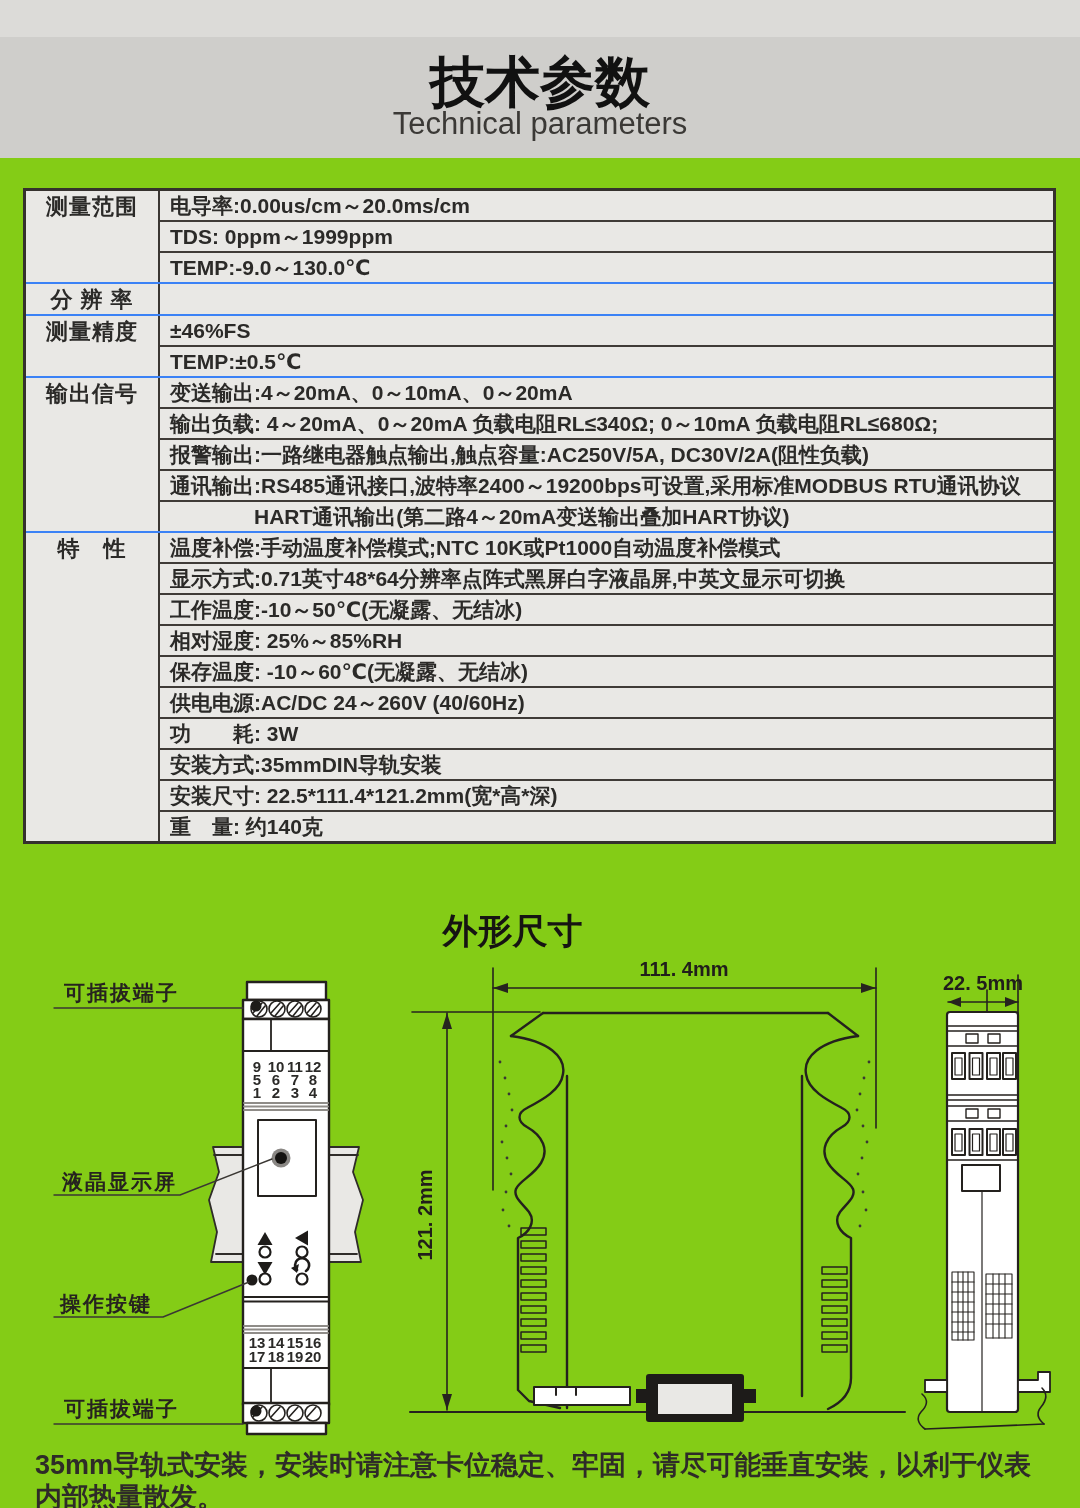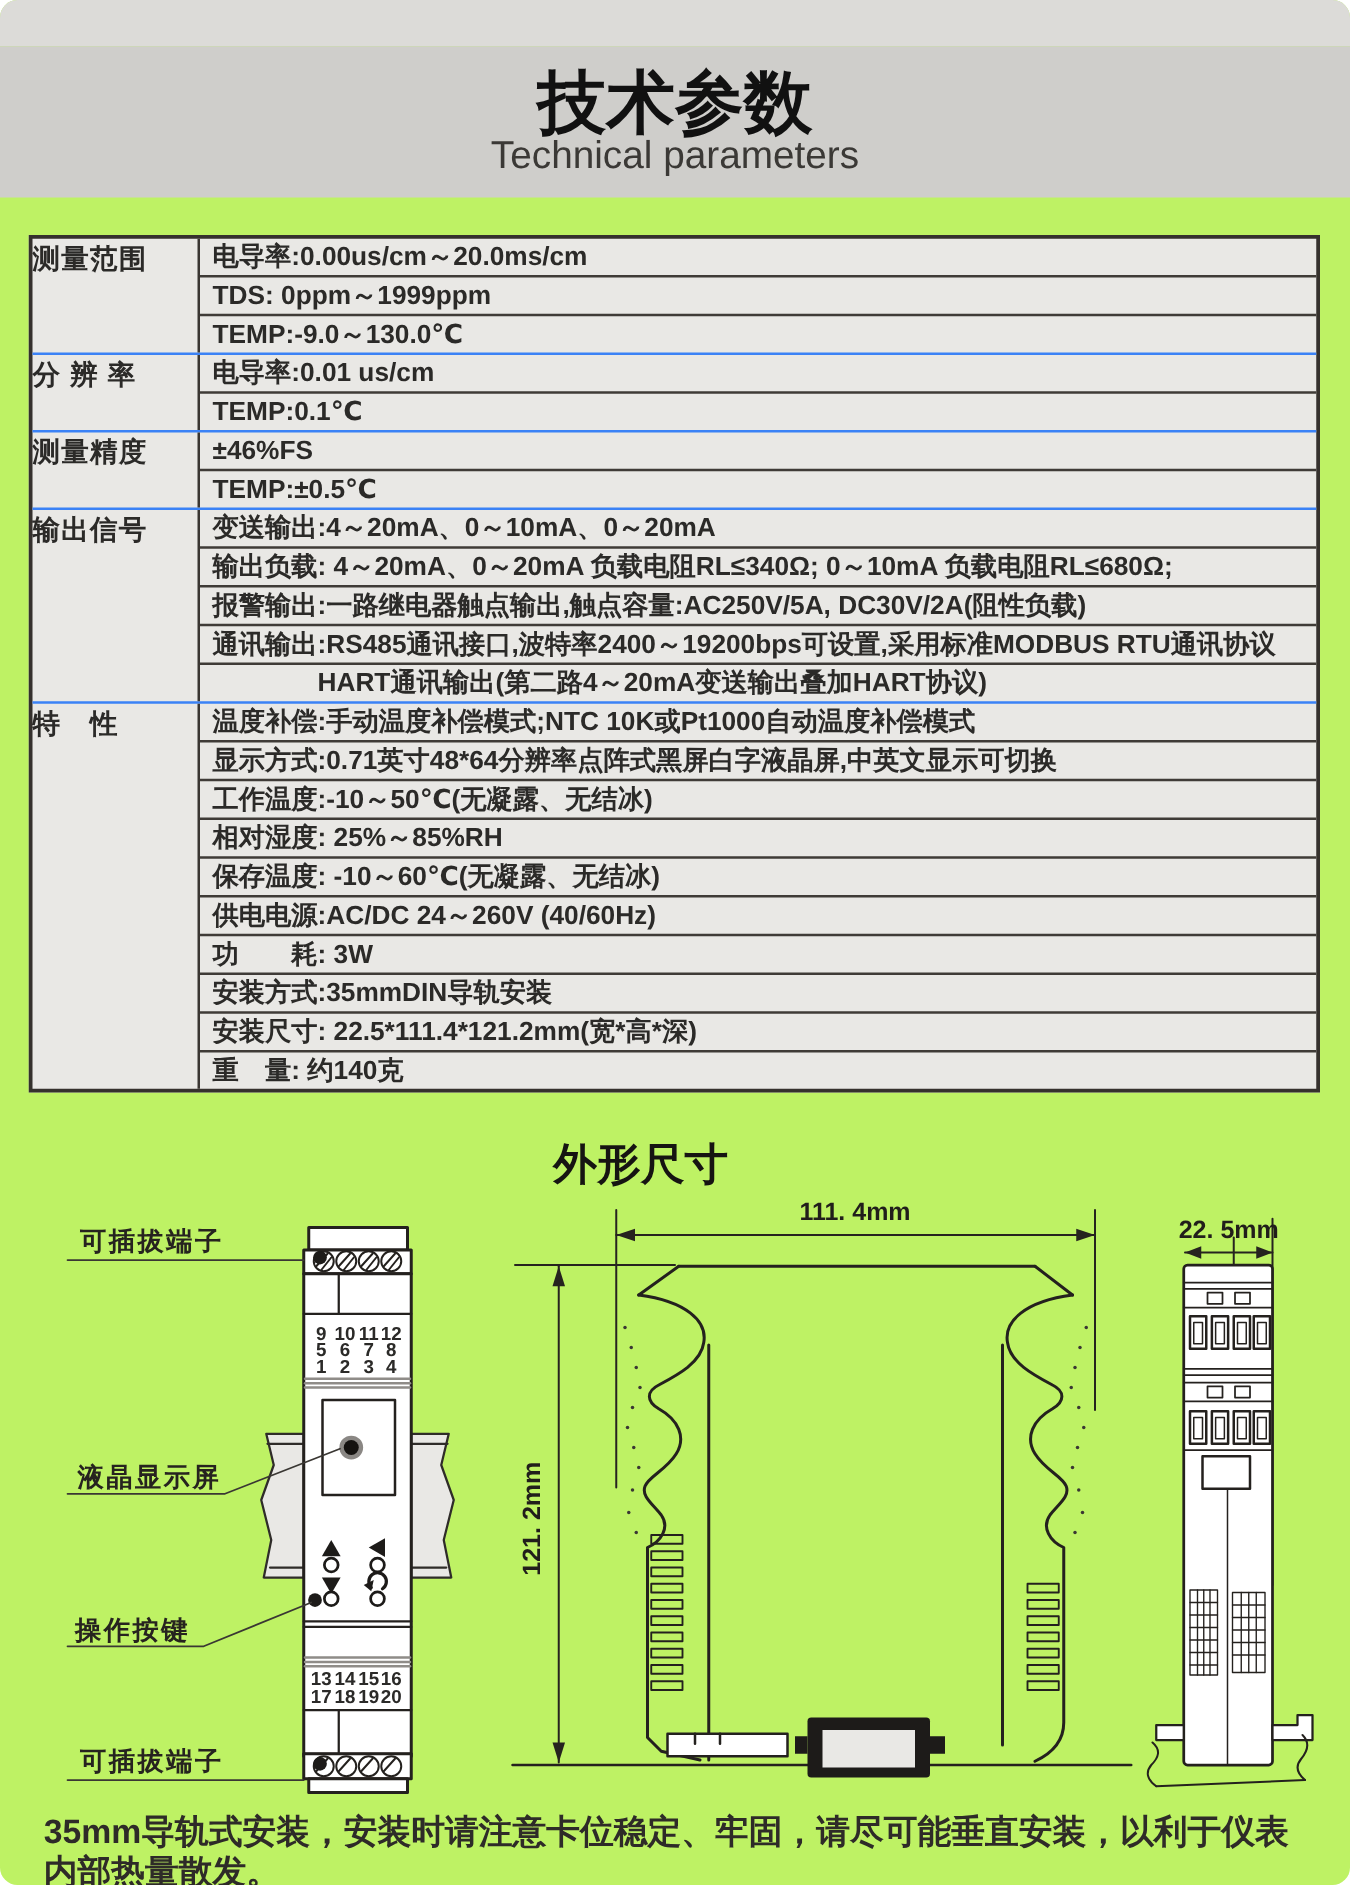--- a/index.html
+++ b/index.html
@@ -1,25 +1,25 @@
 <!DOCTYPE html>
 <html><head>
 <meta charset="utf-8">
 <style>
   html,body{margin:0;padding:0;}
-  .page{position:relative;width:1080px;height:1508px;background:#bef264;
-        font-family:"Liberation Sans","DejaVu Sans",sans-serif;color:#2b2a28;overflow:hidden;border-radius:14px;}
+  .page{position:relative;width:1080px;height:1508px;background:#84cc16;
+        font-family:"Liberation Sans","DejaVu Sans",sans-serif;color:#2b2a28;overflow:hidden;}
   .top-strip{position:absolute;left:0;top:0;width:1080px;height:37px;background:#dcdbd8;}
   .title-band{position:absolute;left:0;top:37px;width:1080px;height:121px;background:#cfcecb;text-align:center;}
   .main-title{margin:0;padding-top:16px;font-size:55px;font-weight:bold;color:#111;line-height:58px;}
   .subtitle{margin:0;font-size:31px;color:#3b3936;line-height:26px;}
   .spec-table{position:absolute;left:23px;top:188px;width:1033px;border:3px solid #35312d;box-sizing:border-box;background:#e9e8e5;}
   .group{display:flex;align-items:stretch;border-top:2px solid #3b82f6;}
   .group:first-child{border-top:none;}
-  .group-label{flex:0 0 132px;width:132px;border-right:2px solid #3a3632;
+  .group-label{flex:0 0 132px;width:132px;border-right:2px solid #3a3632;text-align:center;
                font-size:22px;font-weight:600;line-height:29px;padding-top:1px;letter-spacing:1px;}
   .group-rows{flex:1;min-width:0;}
   .row{height:29px;line-height:29px;font-size:21px;font-weight:600;padding-left:10px;
        border-top:2px solid #3f3b37;white-space:pre;overflow:hidden;}
   .row:first-child{border-top:none;}
   .section-title{position:absolute;left:0;top:908px;width:1025px;text-align:center;
                  font-size:35px;font-weight:bold;color:#161412;}
   .drawing-svg{position:absolute;left:0;top:945px;}
   .footer-note{position:absolute;left:35px;top:1449px;width:1020px;font-size:27px;font-weight:600;
                color:#2e2b28;line-height:32px;}
@@ -43,24 +43,20 @@
     <div class="group">
       <div class="group-label">测量范围</div>
       <div class="group-rows">
         <div class="row">电导率:0.00us/cm～20.0ms/cm</div>
         <div class="row">TDS: 0ppm～1999ppm</div>
         <div class="row">TEMP:-9.0～130.0℃</div>
       </div>
     </div>
     <div class="group">
       <div class="group-label">分 辨 率</div>
-      <div class="group-rows">
-        <div class="row">电导率:0.01 us/cm</div>
-        <div class="row">TEMP:0.1℃</div>
-      </div>
     </div>
     <div class="group">
       <div class="group-label">测量精度</div>
       <div class="group-rows">
         <div class="row">±46%FS</div>
         <div class="row">TEMP:±0.5℃</div>
       </div>
     </div>
     <div class="group">
       <div class="group-label">输出信号</div>

